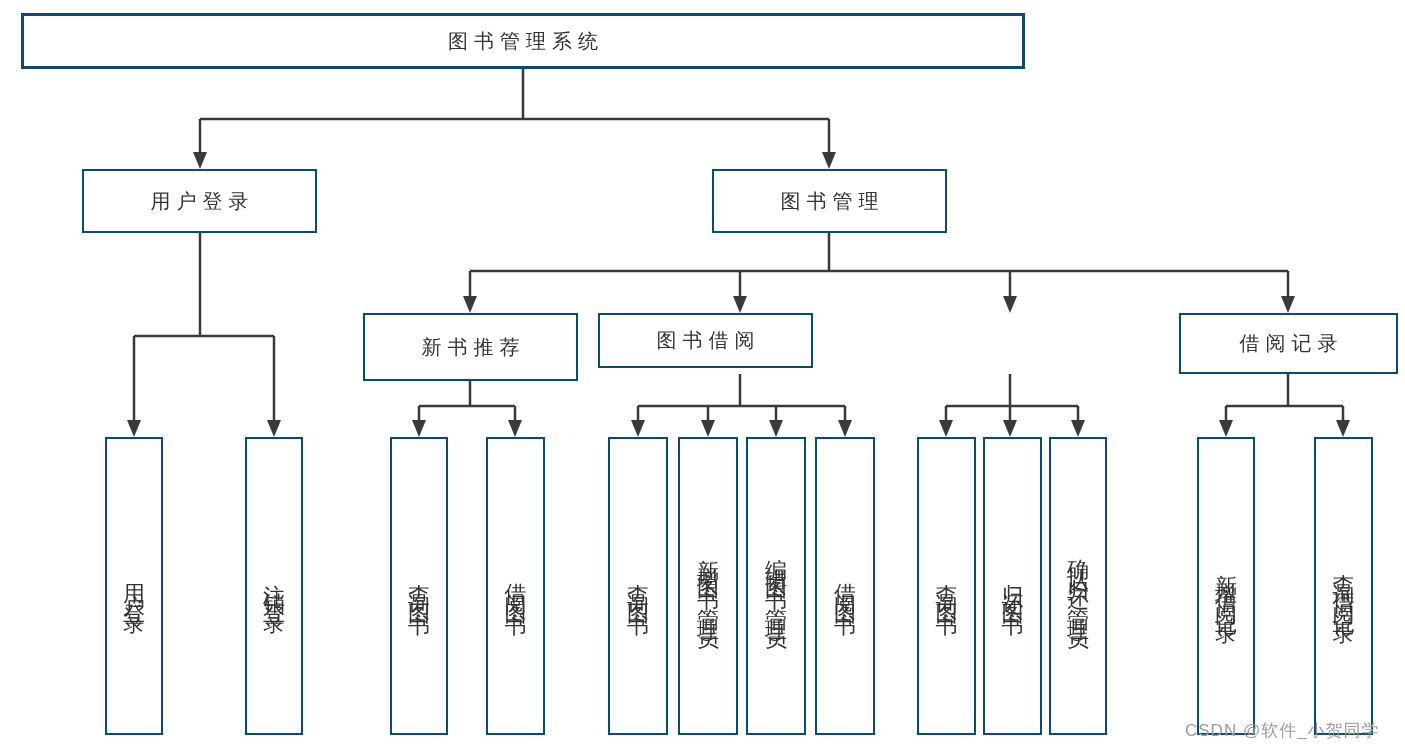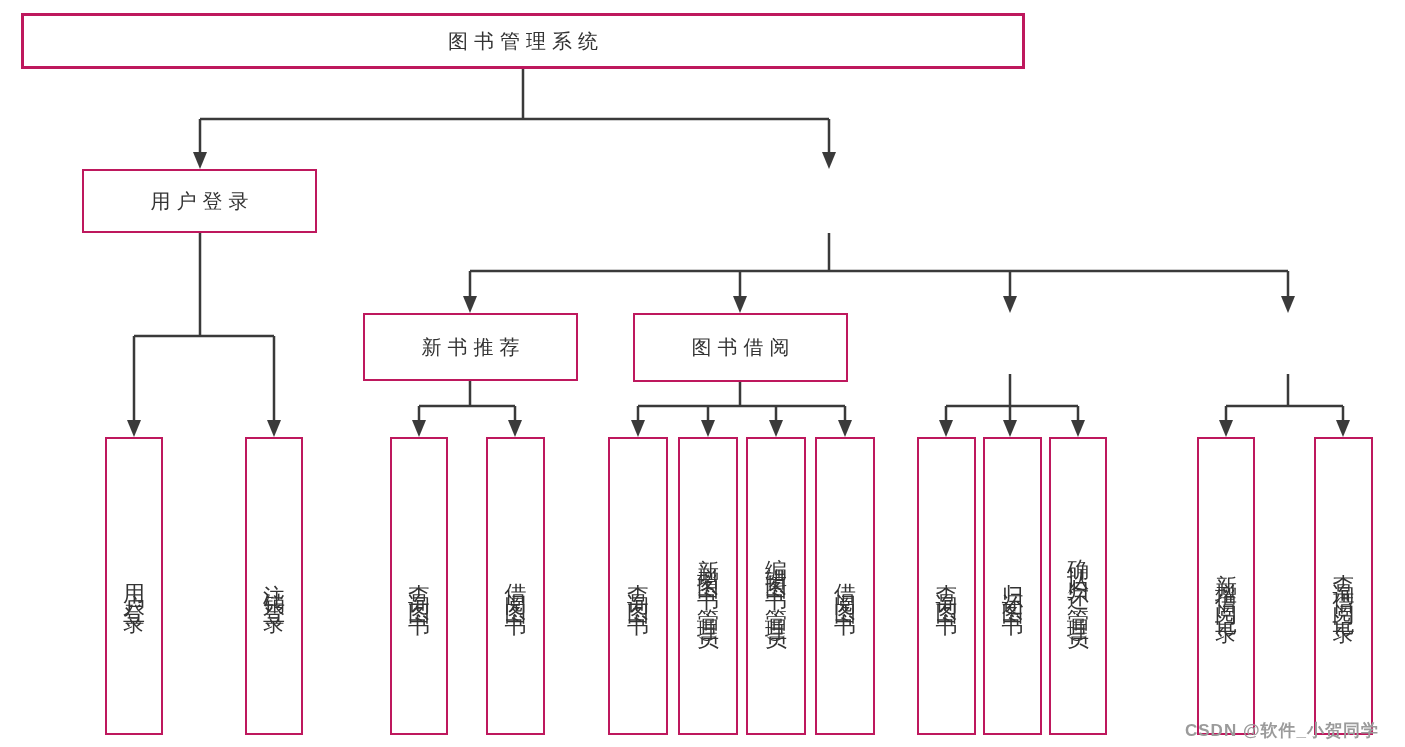--- a/index.html
+++ b/index.html
@@ -17,21 +17,21 @@
   }
   .connectors {
     position: absolute;
     left: 0;
     top: 0;
     z-index: 1;
   }
   .box {
     position: absolute;
     box-sizing: border-box;
-    border: 2px solid #be185d;
+    border: 2px solid #0c4a6e;
     background: #ffffff;
     display: flex;
     align-items: center;
     justify-content: center;
     color: #333333;
     z-index: 2;
   }
   .box.root { border-width: 3px; }
   .h {
     font-size: 20px;
@@ -48,21 +48,20 @@
   }
   .watermark {
     position: absolute;
     left: 1185px;
     top: 719px;
     font-size: 17px;
     letter-spacing: 1px;
     color: #9b9b9b;
     z-index: 5;
     white-space: nowrap;
-    font-weight: bold;
   }
 </style>
 </head>
 <body>
 
 <div class="canvas">
 
   <svg class="connectors" width="1405" height="747" viewBox="0 0 1405 747" xmlns="http://www.w3.org/2000/svg">
     <g stroke="#3a3a3a" stroke-width="2.5" fill="none">
 
@@ -103,26 +102,32 @@
     </g>
   </svg>
 
   <div class="box h root" style="left:21px;top:13px;width:1004px;height:56px">
     <span>图书管理系统</span>
   </div>
 
   <div class="box h" style="left:82px;top:169px;width:235px;height:64px">
     <span>用户登录</span>
   </div>
+  <div class="box h" style="left:712px;top:169px;width:235px;height:64px">
+    <span>图书管理</span>
+  </div>
 
   <div class="box h" style="left:363px;top:313px;width:215px;height:68px">
     <span>新书推荐</span>
   </div>
-  <div class="box h" style="left:633px;top:313px;width:215px;height:69px">
+  <div class="box h" style="left:598px;top:313px;width:215px;height:55px">
     <span>图书借阅</span>
+  </div>
+  <div class="box h" style="left:1179px;top:313px;width:219px;height:61px">
+    <span>借阅记录</span>
   </div>
 
   <div class="box v" style="left:105px;top:437px;width:58px;height:298px">
     <span>用户登录</span>
   </div>
   <div class="box v" style="left:245px;top:437px;width:58px;height:298px">
     <span>注销登录</span>
   </div>
 
   <div class="box v" style="left:390px;top:437px;width:58px;height:298px">

